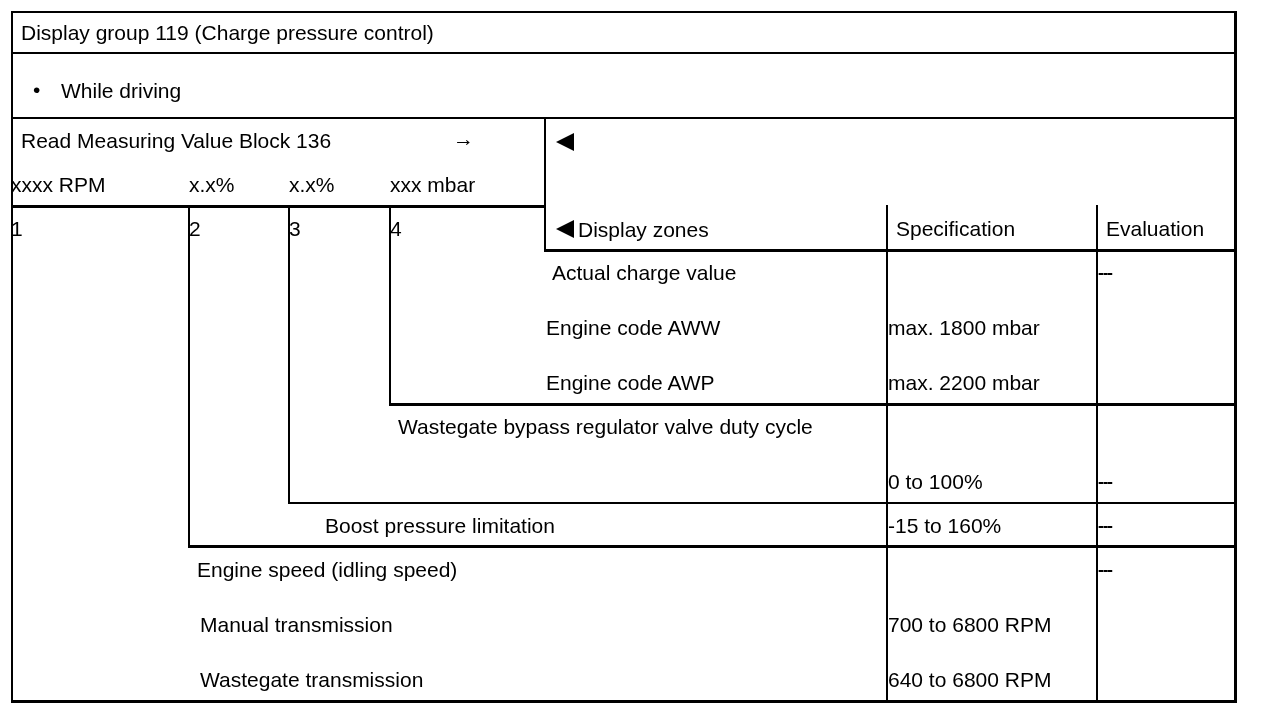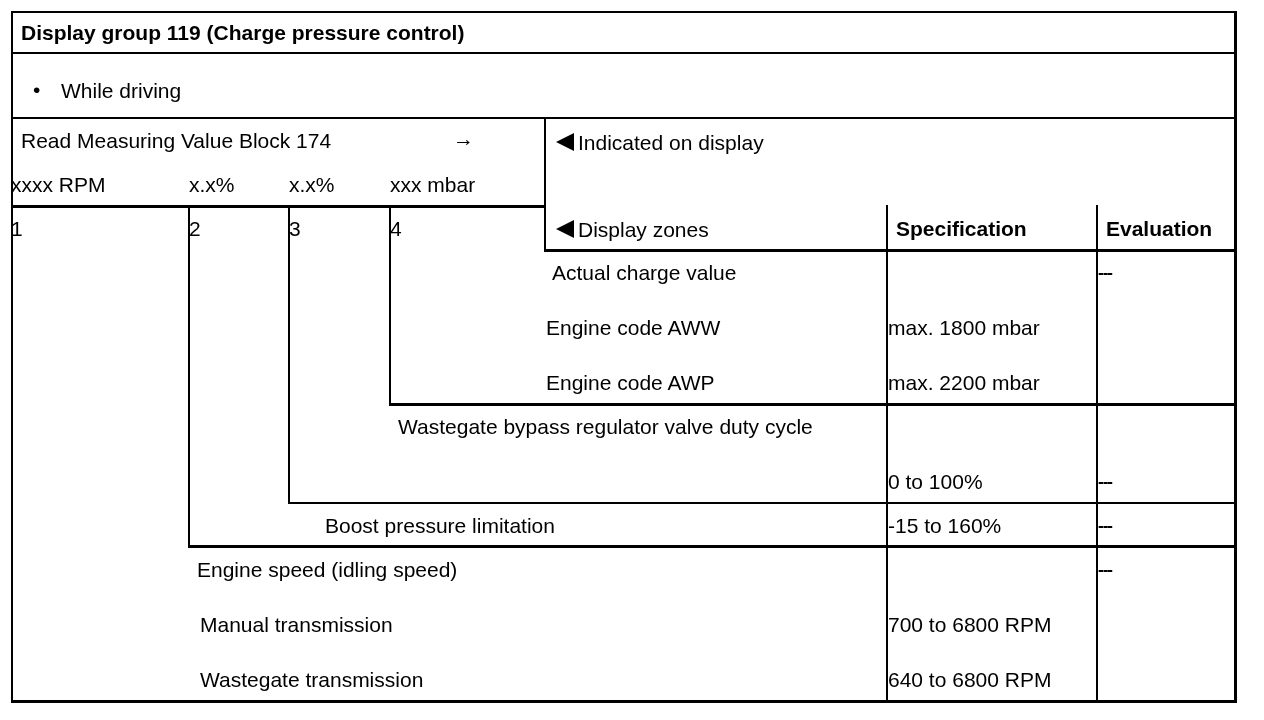--- a/index.html
+++ b/index.html
@@ -4,21 +4,21 @@
 <style>
   html, body { margin: 0; padding: 0; background: #ffffff; }
   body { width: 1264px; height: 720px; position: relative; overflow: hidden;
          font-family: "Liberation Sans", sans-serif; color: #000; }
   .ln { position: absolute; background: #000; }
   .h { height: 2px; }
   .h3 { height: 3px; }
   .v { width: 2px; }
   .v3 { width: 3px; }
   .t { position: absolute; font-size: 21px; line-height: 24px; white-space: nowrap; }
-  .b { font-weight: bold; text-align: center; }
+  .b { font-weight: normal; text-align: center; }
   .c { text-align: left; }
   .tri { display: inline-block; width: 0; height: 0; border-top: 9px solid transparent;
          border-bottom: 9px solid transparent; border-right: 18px solid #000;
          vertical-align: -1px; margin-right: 4px; }
   .dash { position: absolute; font-size: 17px; line-height: 20px; letter-spacing: -1px; font-weight: bold; }
 </style>
 </head>
 <body>
 
 <div>
@@ -28,36 +28,36 @@
   <div class="ln v3" style="left:1234px;top:11px;height:691px;"></div>
   <div class="ln h3" style="left:11px;top:700px;width:1226px;"></div>
 
   <div class="t b" style="left:21px;top:21px;">Display group 119 (Charge pressure control)</div>
   <div class="ln h" style="left:11px;top:52px;width:1226px;"></div>
 
   <div class="t" style="left:33px;top:78px;">•</div>
   <div class="t" style="left:61px;top:79px;">While driving</div>
   <div class="ln h" style="left:11px;top:117px;width:1226px;"></div>
 
-  <div class="t" style="left:21px;top:129px;">Read Measuring Value Block 174</div>
+  <div class="t" style="left:21px;top:129px;">Read Measuring Value Block 136</div>
   <div class="t" style="left:453px;top:127px;">→</div>
   <div class="t c" style="left:11px;top:173px;width:172px;">xxxx RPM</div>
   <div class="t c" style="left:189px;top:173px;width:94px;">x.x%</div>
   <div class="t c" style="left:289px;top:173px;width:94px;">x.x%</div>
   <div class="t c" style="left:390px;top:173px;width:148px;">xxx mbar</div>
   <div class="ln v" style="left:544px;top:117px;height:134px;"></div>
   <div class="ln h3" style="left:11px;top:205px;width:535px;"></div>
 
   <div class="t c" style="left:11px;top:217px;width:172px;">1</div>
   <div class="t c" style="left:189px;top:217px;width:94px;">2</div>
   <div class="t c" style="left:289px;top:217px;width:94px;">3</div>
   <div class="t c" style="left:390px;top:217px;width:148px;">4</div>
 
   <div class="t" style="left:556px;top:131px;">
-    <span class="tri"></span><span>Indicated on display</span>
+    <span class="tri"></span>
   </div>
 
   <div class="t" style="left:556px;top:218px;">
     <span class="tri"></span><span>Display zones</span>
   </div>
   <div class="t b" style="left:896px;top:217px;">Specification</div>
   <div class="t b" style="left:1106px;top:217px;">Evaluation</div>
   <div class="ln h3" style="left:544px;top:249px;width:693px;"></div>
 
   <div class="ln v" style="left:886px;top:205px;height:497px;"></div>

